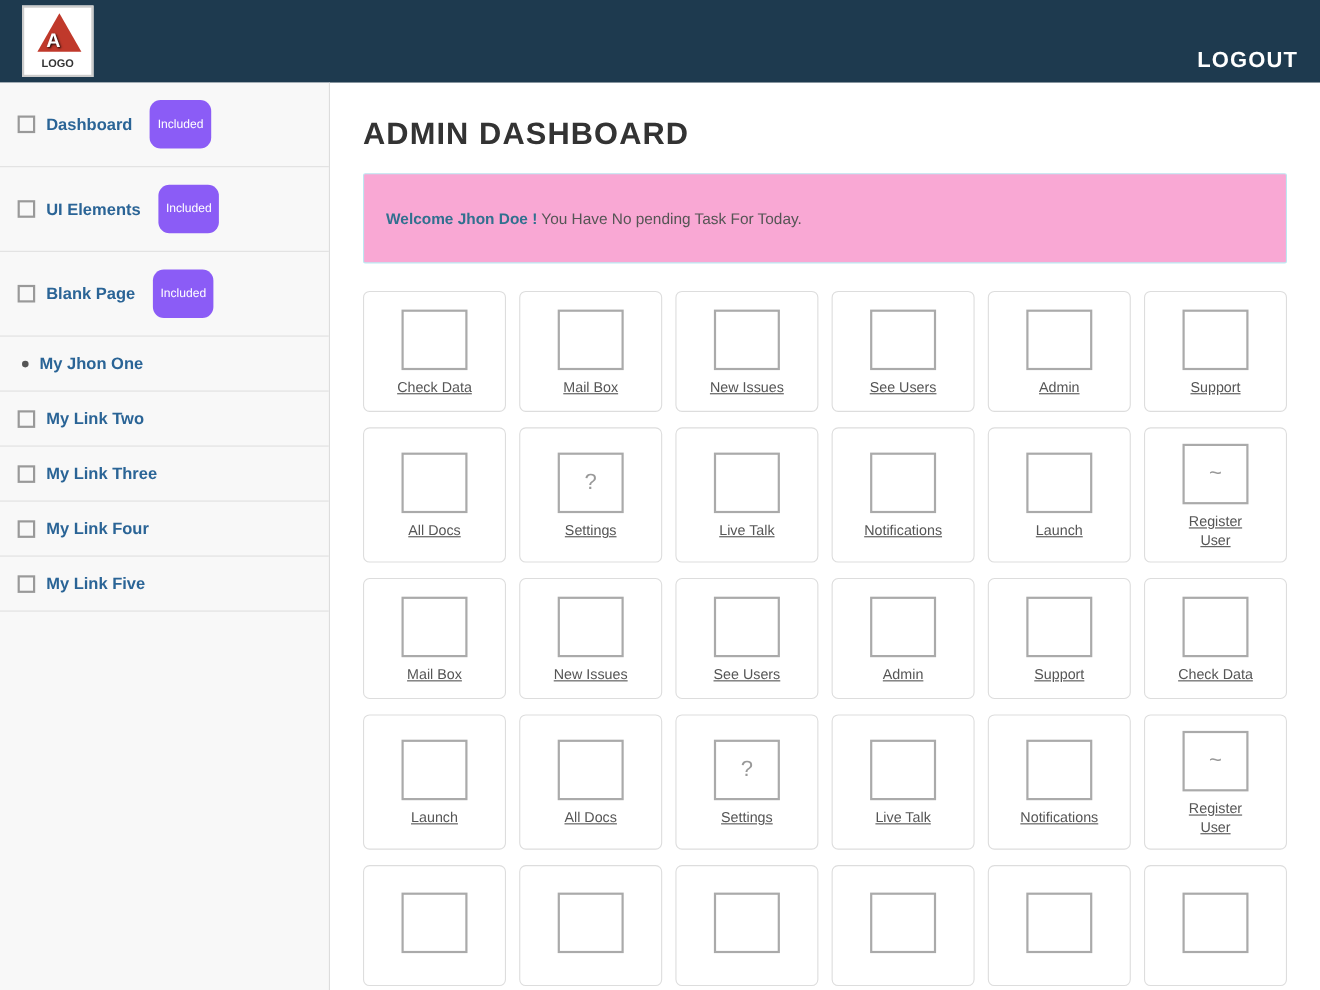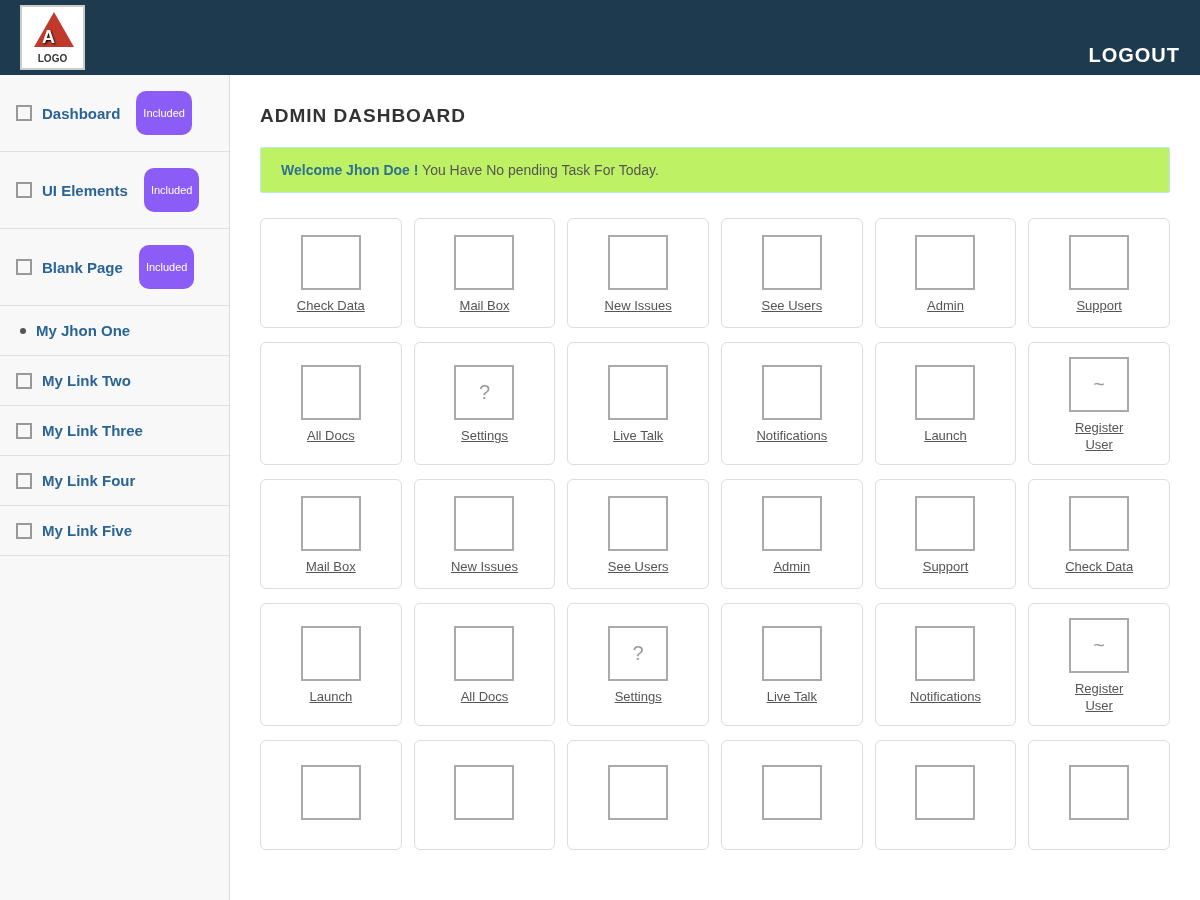--- a/index.html
+++ b/index.html
@@ -72,21 +72,21 @@
 
     
     #layout {
       display: flex;
       flex: 1;
       overflow: hidden;
     }
 
     
     #sidebar {
-      width: 230px;
+      width: 300px;
       background: #f8f8f8;
       border-right: 1px solid #ddd;
       overflow-y: auto;
       flex-shrink: 0;
     }
     .sidebar-item {
       display: flex;
       align-items: center;
       padding: 16px 16px;
       border-bottom: 1px solid #e0e0e0;
@@ -122,30 +122,30 @@
     }
 
     
     #main {
       flex: 1;
       background: white;
       overflow-y: auto;
       padding: 30px 30px;
     }
     #page-title {
-      font-size: 19px;
+      font-size: 28px;
       font-weight: bold;
       color: #333;
       letter-spacing: 1px;
       margin-bottom: 20px;
     }
     #welcome-banner {
-      background: #bef264;
+      background: #f9a8d4;
       border: 1px solid #bce8f1;
-      padding: 14px 20px;
+      padding: 32px 20px;
       margin-bottom: 25px;
       border-radius: 2px;
       font-size: 14px;
       color: #555;
     }
     #welcome-banner strong {
       color: #31708f;
     }
 
     

